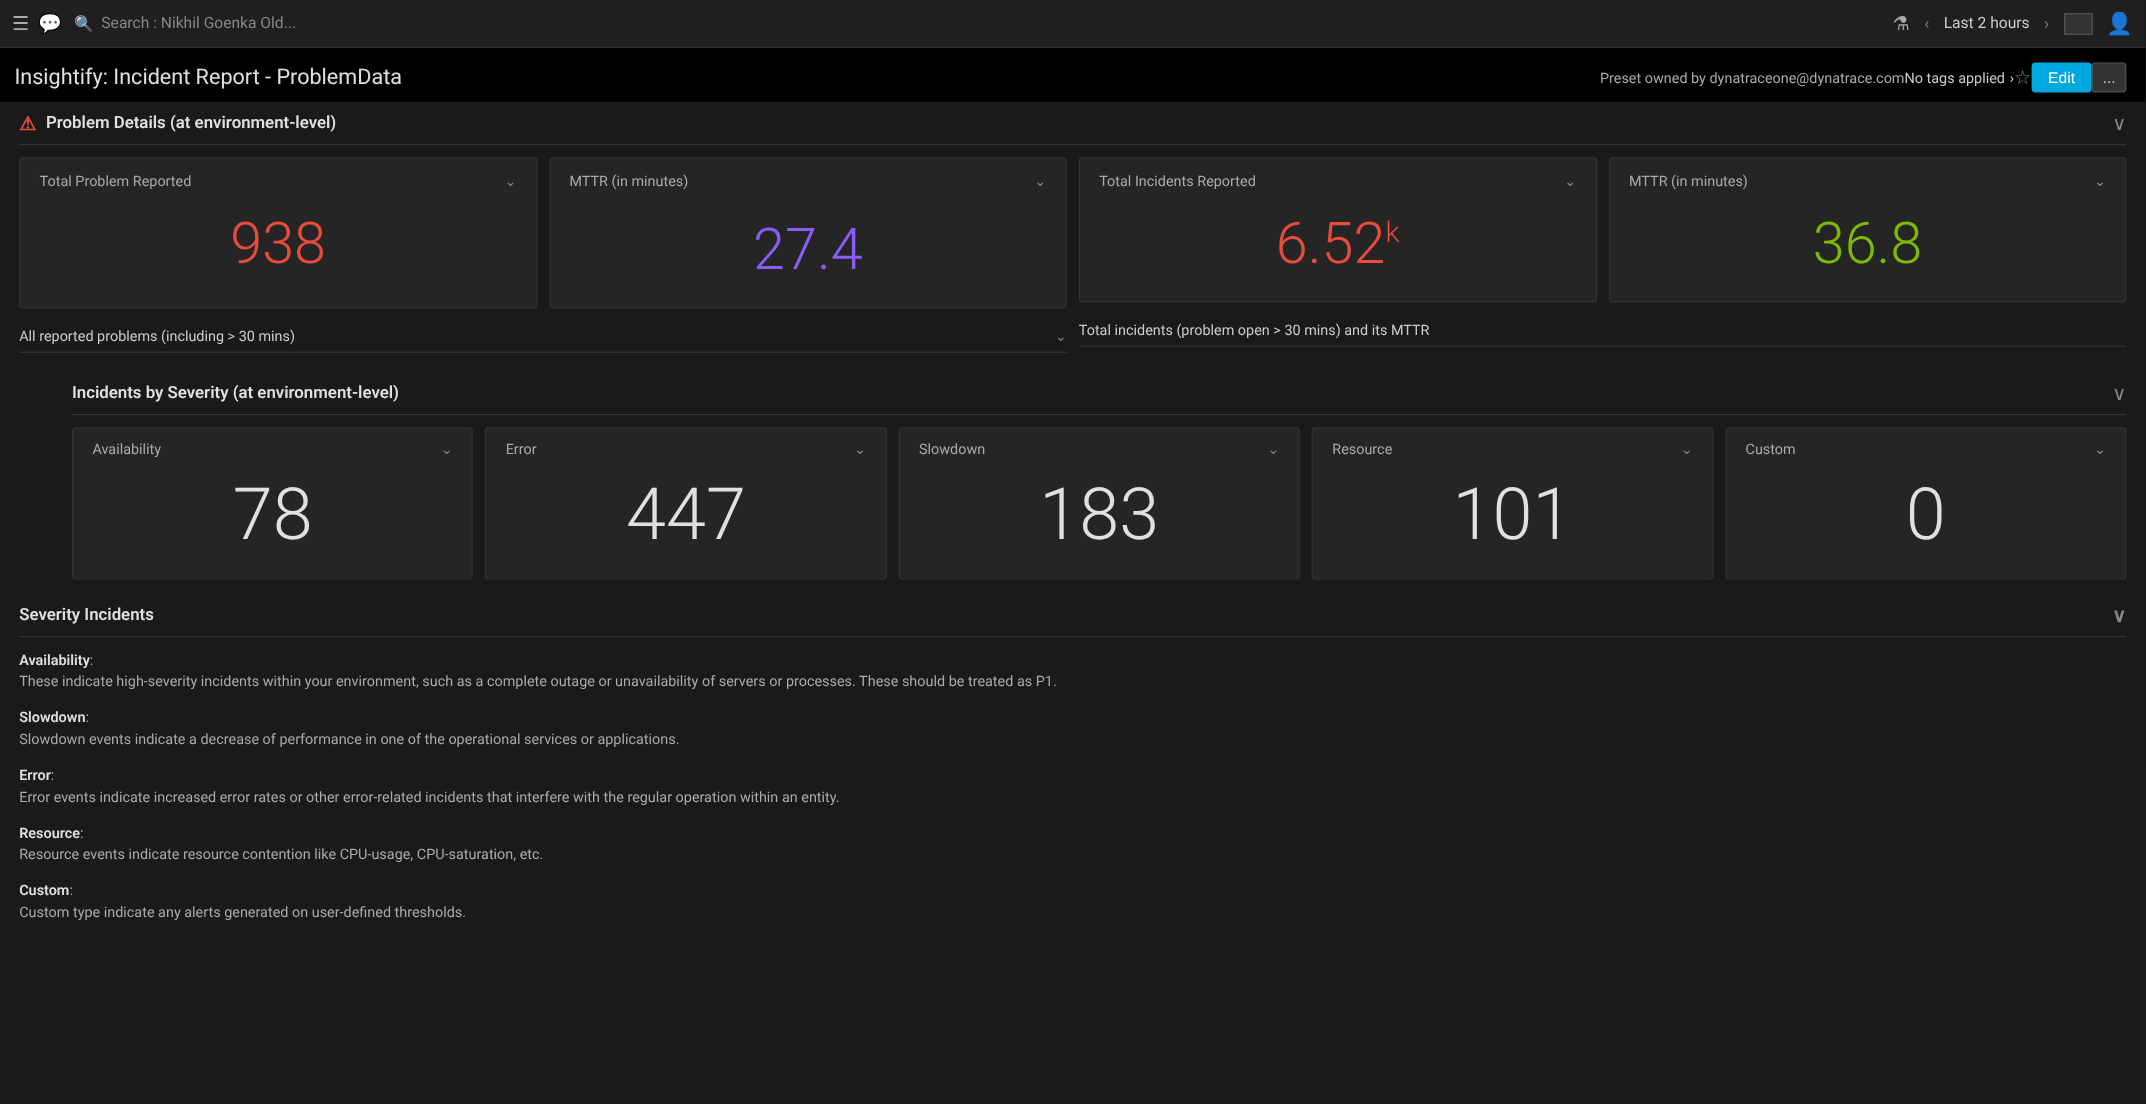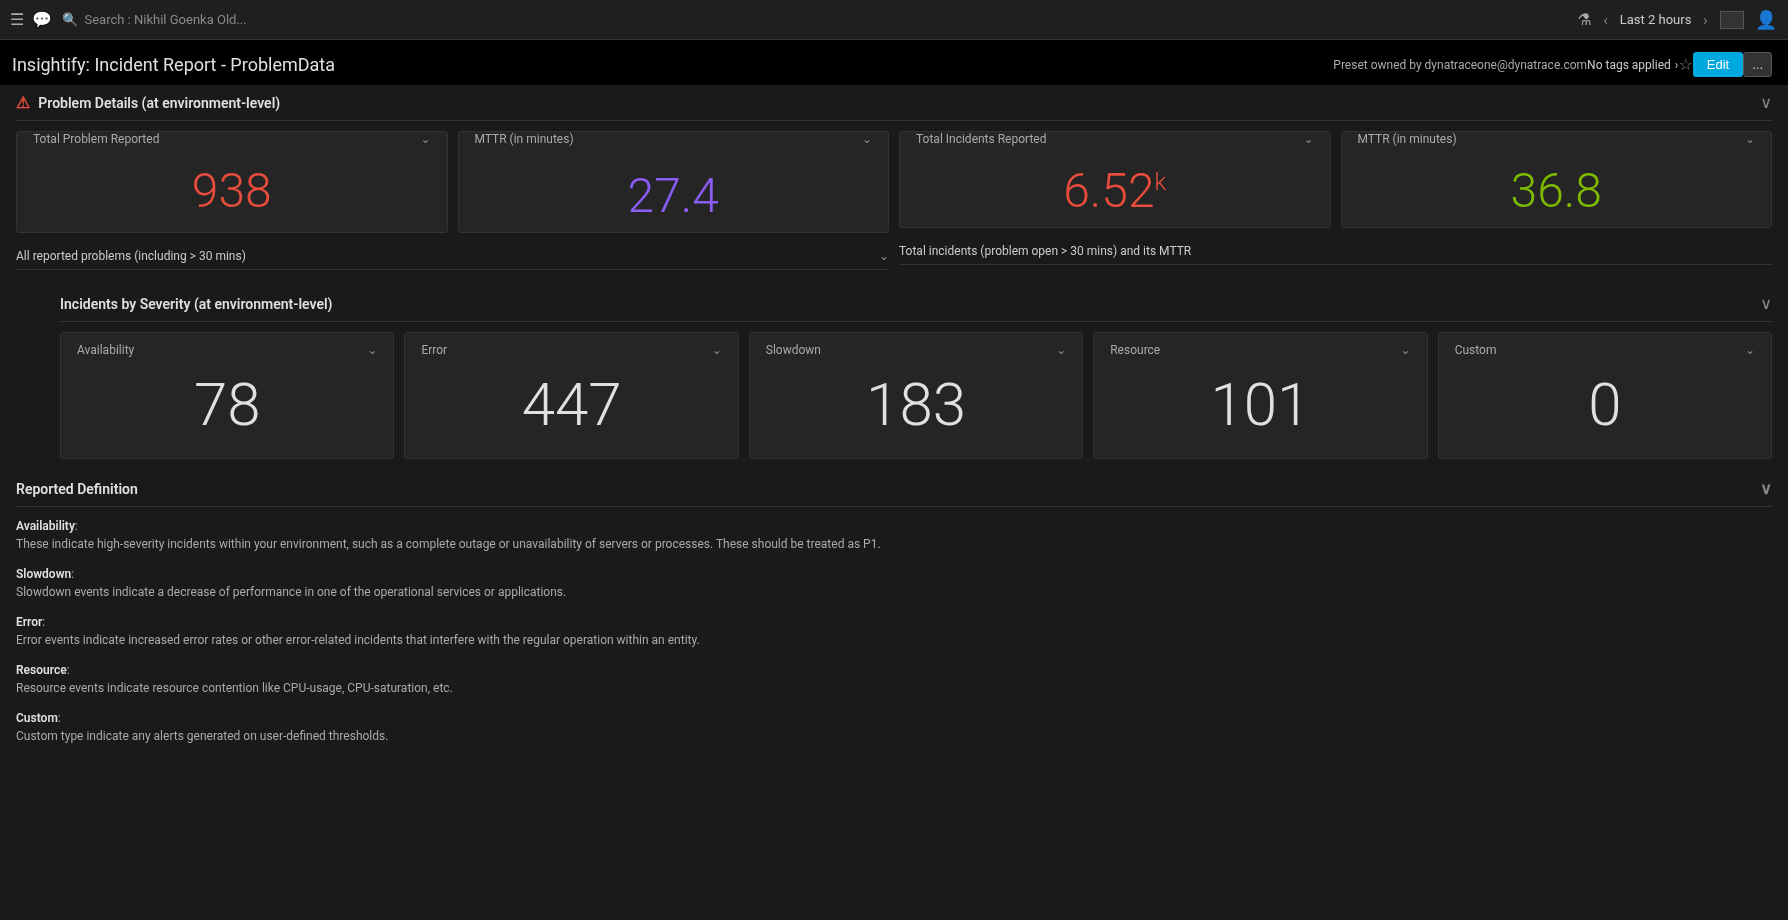--- a/index.html
+++ b/index.html
@@ -146,21 +146,21 @@
     
     .cards-row {
       display: flex;
       gap: 10px;
       margin-bottom: 10px;
     }
     .metric-card {
       background: #252525;
       border: 1px solid #333;
       border-radius: 3px;
-      padding: 0 16px;
+      padding: 12px 16px;
       flex: 1;
       position: relative;
     }
     .card-label {
       font-size: 12px;
       color: #aaa;
       display: flex;
       align-items: center;
       justify-content: space-between;
     }
@@ -402,21 +402,21 @@
           <span>Custom</span>
           <span class="dropdown-arrow">⌄</span>
         </div>
         <div class="severity-card-value">0</div>
       </div>
     </div>
   </div>
 
   <div class="definition-section">
     <div class="definition-header">
-      <span>Reported Definition</span>
+      <span>Severity Incidents</span>
       <span class="collapse-icon">∨</span>
     </div>
     <div class="definition-item">
       <span class="def-term">Availability</span><span>: </span><br>
       <span>These indicate high-severity incidents within your environment, such as a complete outage or unavailability of servers or processes. These should be treated as P1.</span>
     </div>
     <div class="definition-item">
       <span class="def-term">Slowdown</span><span>: </span><br>
       <span>Slowdown events indicate a decrease of performance in one of the operational services or applications.</span>
     </div>

